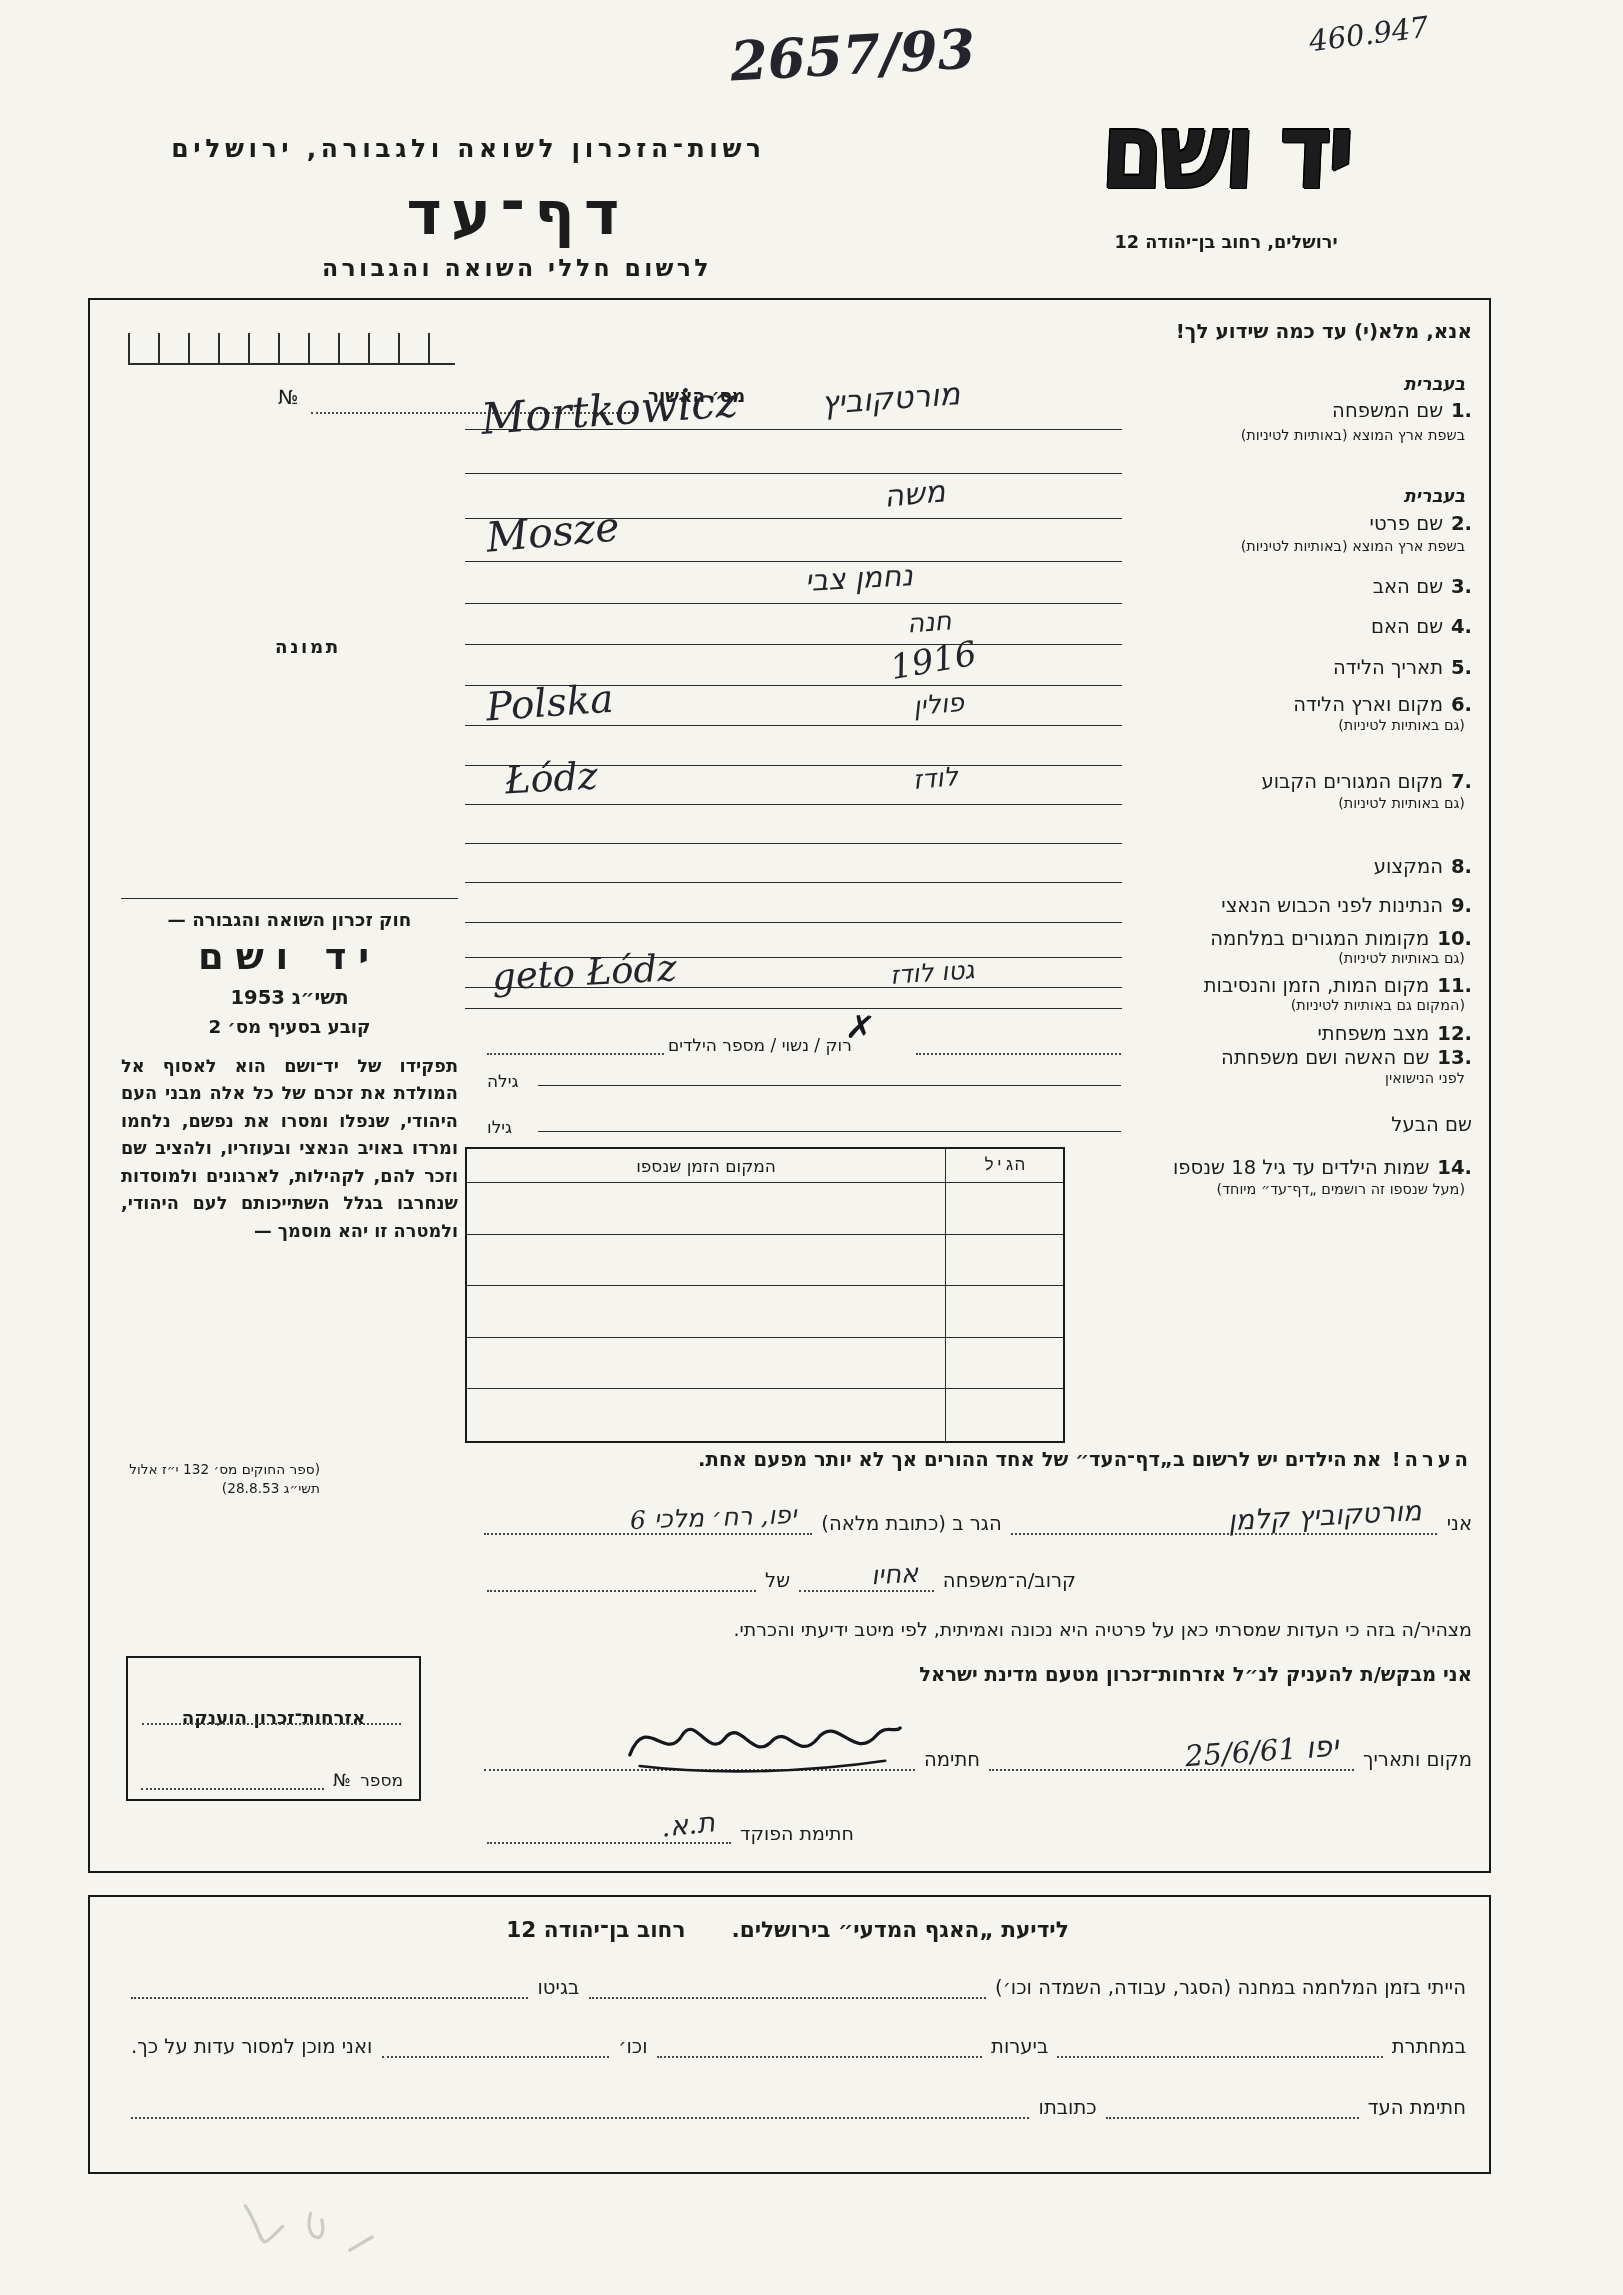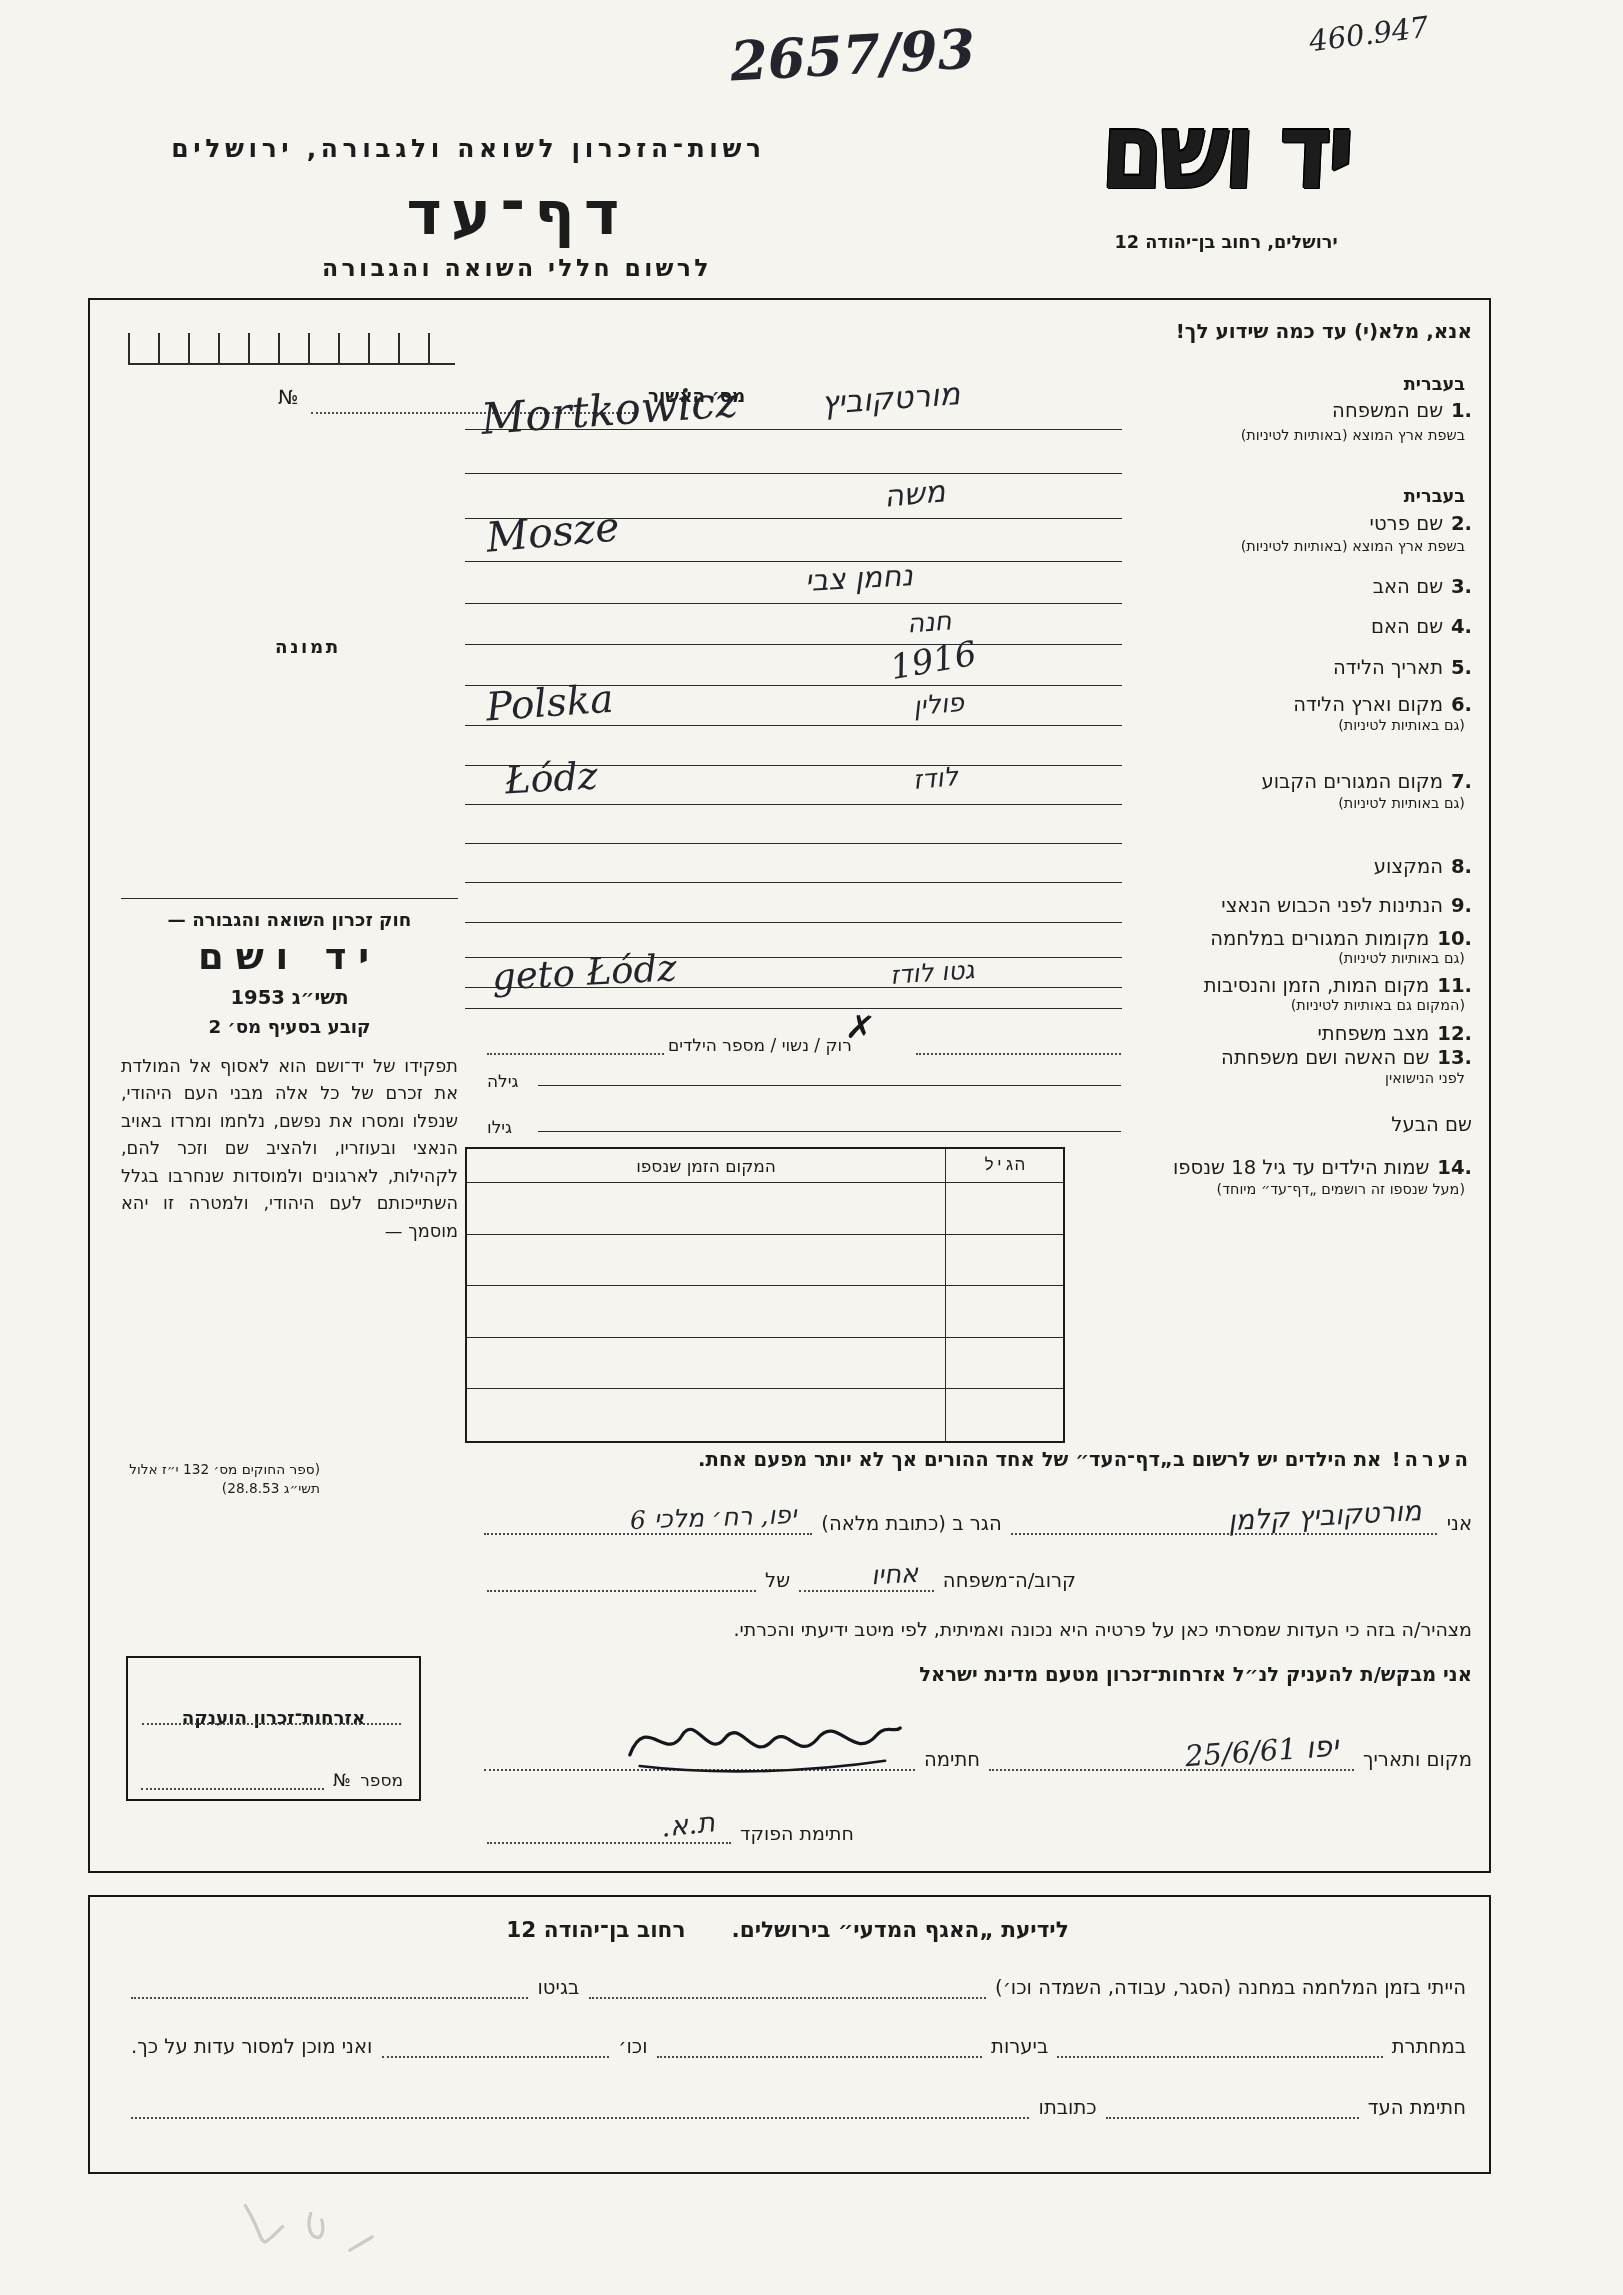--- a/index.html
+++ b/index.html
@@ -7,36 +7,36 @@
   .abs{position:absolute;}
   .b{font-weight:700;}
   .rtl{direction:rtl;}
   .ctr{text-align:center;}
   .nw{white-space:nowrap;}
   .line{position:absolute;border-top:1.3px solid #2a2a2a;height:0;}
   .dotl{position:absolute;border-top:2px dotted #4a4a4a;height:0;}
   .box{position:absolute;border:2.6px solid #181818;}
   .flbl{position:absolute;right:151px;direction:rtl;display:flex;gap:7.9px;align-items:baseline;font-size:19.6px;white-space:nowrap;}
   .flbl .num{font-weight:700;}
-  .pre{position:absolute;right:158px;direction:rtl;font-size:17.7px;font-weight:700;white-space:nowrap;}
+  .pre{position:absolute;right:158px;direction:rtl;font-size:17.7px;font-weight:700;white-space:nowrap;font-style:italic;}
   .sub{position:absolute;right:158px;direction:rtl;font-size:14.4px;white-space:nowrap;}
   .hw{position:absolute;font-family:"DejaVu Serif","DejaVu Sans",serif;font-style:italic;color:#24252c;white-space:nowrap;line-height:1;}
   .hwhe{direction:rtl;}
   .declrow{position:absolute;display:flex;direction:rtl;align-items:flex-end;gap:9.2px;font-size:19.6px;white-space:nowrap;}
   .fill{flex:1 1 auto;border-bottom:2px dotted #474747;position:relative;height:27.5px;overflow:visible;}
   .fill>.hwin{position:absolute;bottom:2.6px;right:15.7px;font-family:"DejaVu Serif","DejaVu Sans",serif;font-style:italic;white-space:nowrap;line-height:1;color:#24252c;}
   .tbl{position:absolute;border:2px solid #1a1a1a;display:grid;direction:rtl;grid-template-columns:118px 1fr;grid-template-rows:34px repeat(5,1fr);background:transparent;}
   .tc{border-bottom:1.3px solid #2a2a2a;}
   .age{border-left:1.3px solid #2a2a2a;font-family:Liberation Mono, monospace;}
   .lastrow{border-bottom:none;}
   .th{display:flex;align-items:center;justify-content:center;font-size:17px;}
   .logo{font-weight:700;letter-spacing:-3.9px;transform:scaleY(1.18) skewX(-3deg);
         text-shadow:1.3px 0 #000,-1.3px 0 #000,0 1.3px #000,0 -1.3px #000,1.3px 1.3px #000,-1.3px -1.3px #000;}
   .ticks{position:absolute;border-bottom:2px solid #2b2b2b;background:repeating-linear-gradient(to right,#2b2b2b 0 2px,transparent 2px 30px);}
-  .law{direction:rtl;}
+  .law{direction:rtl;font-weight:bold;}
   .law p{margin:0 0 11.8px 0;text-align:justify;font-size:17.7px;line-height:1.55;}
 </style>
 </head>
 <body>
 
 <div class="page">
 
   <div class="hw" style="left:730px;top:27.5px;font-size:54px;transform:rotate(-3deg);font-weight:700;">2657/93</div>
   <div class="hw" style="left:1309px;top:19.6px;font-size:29px;transform:rotate(-7deg);">460.947</div>
 

